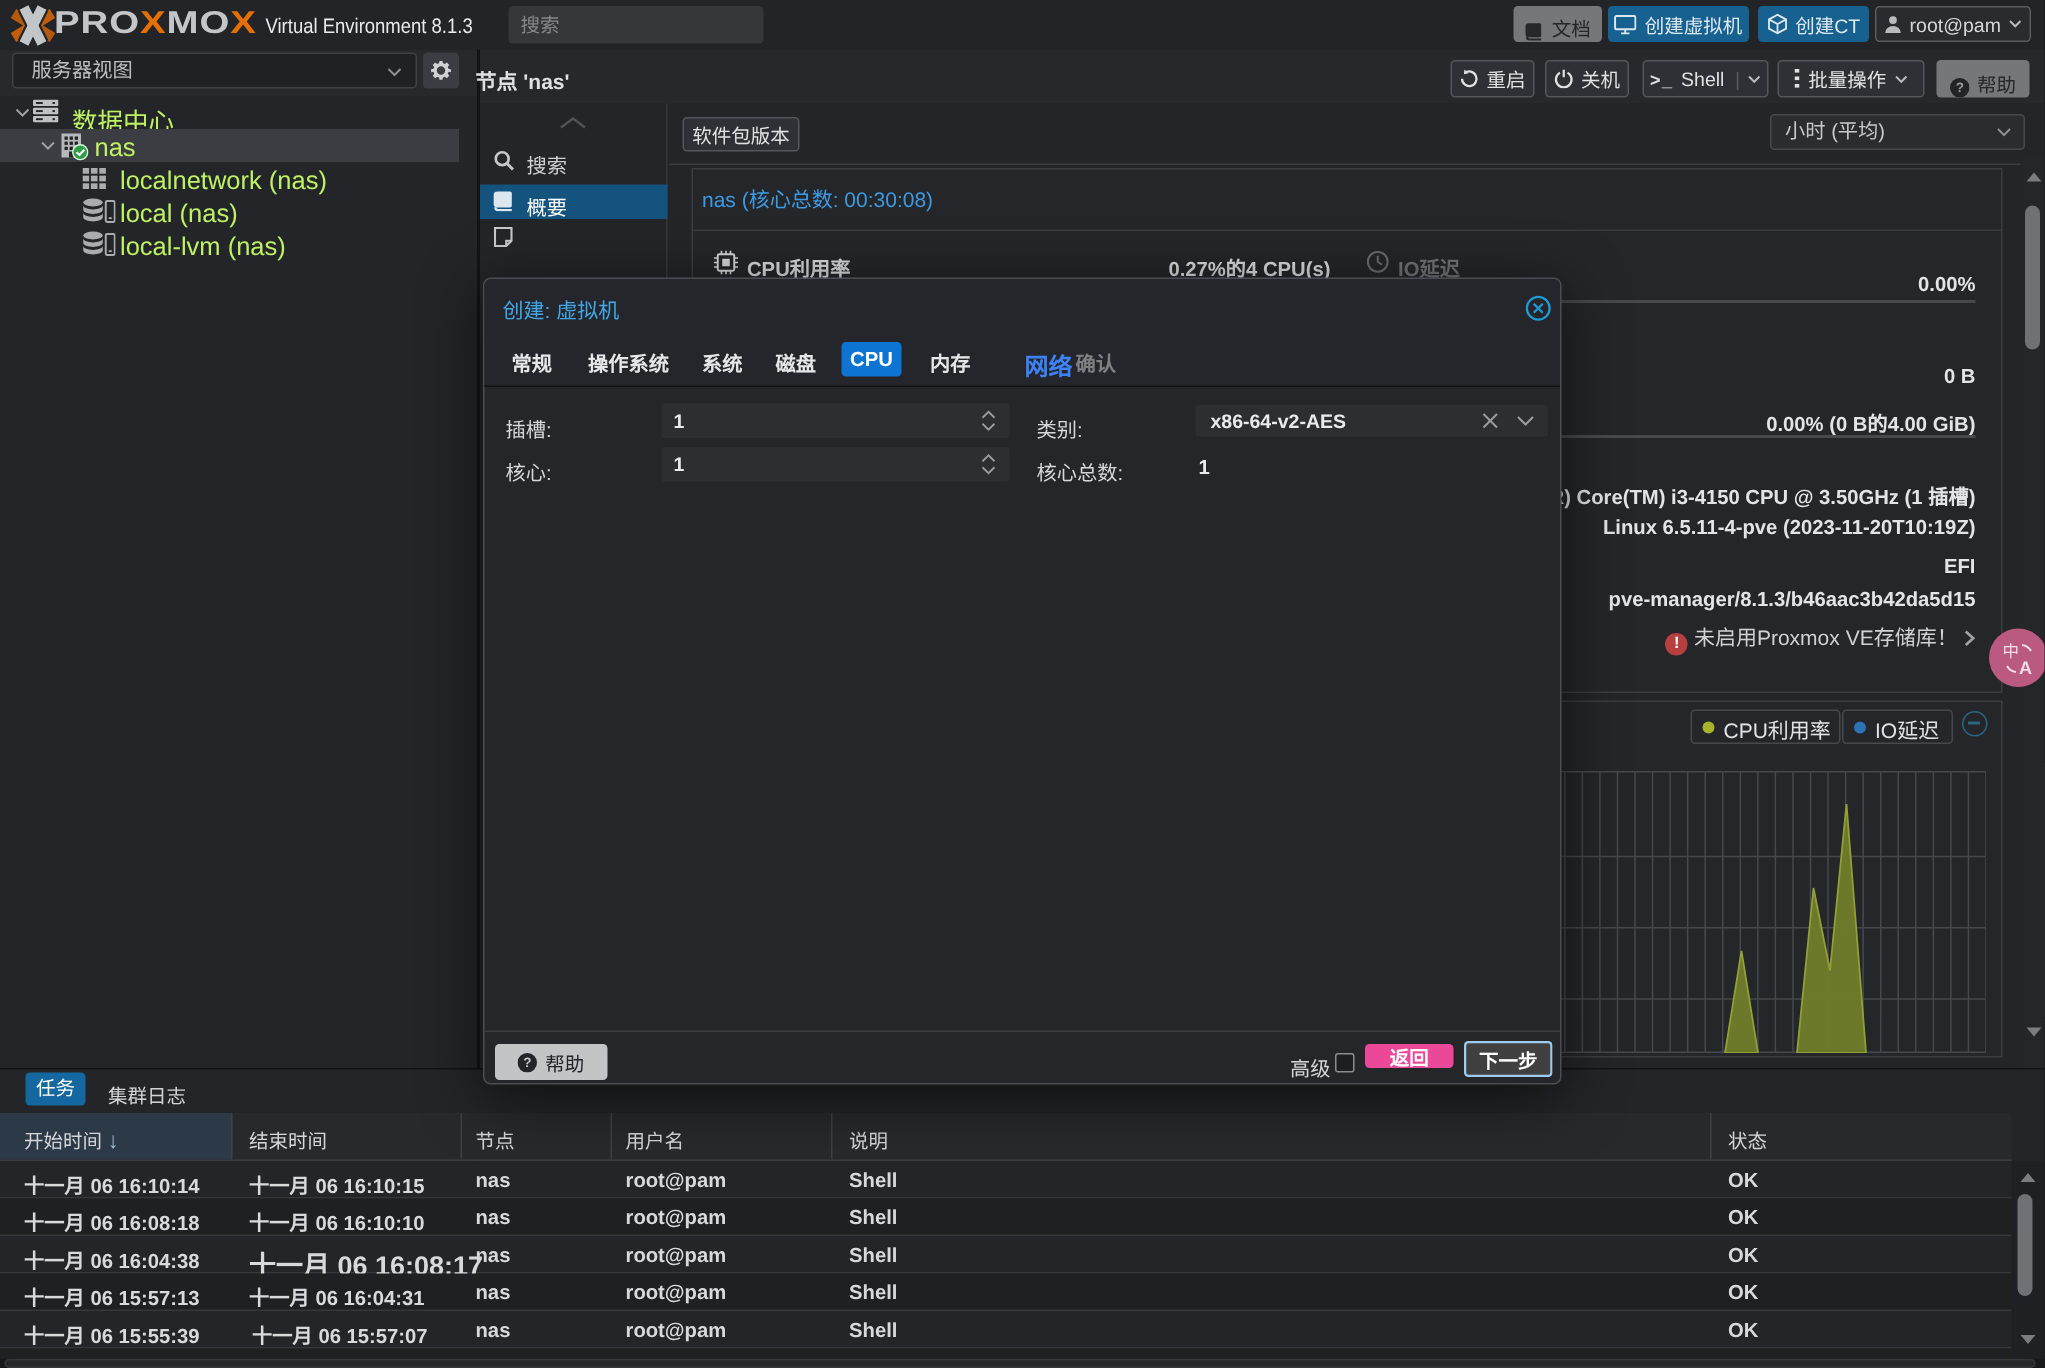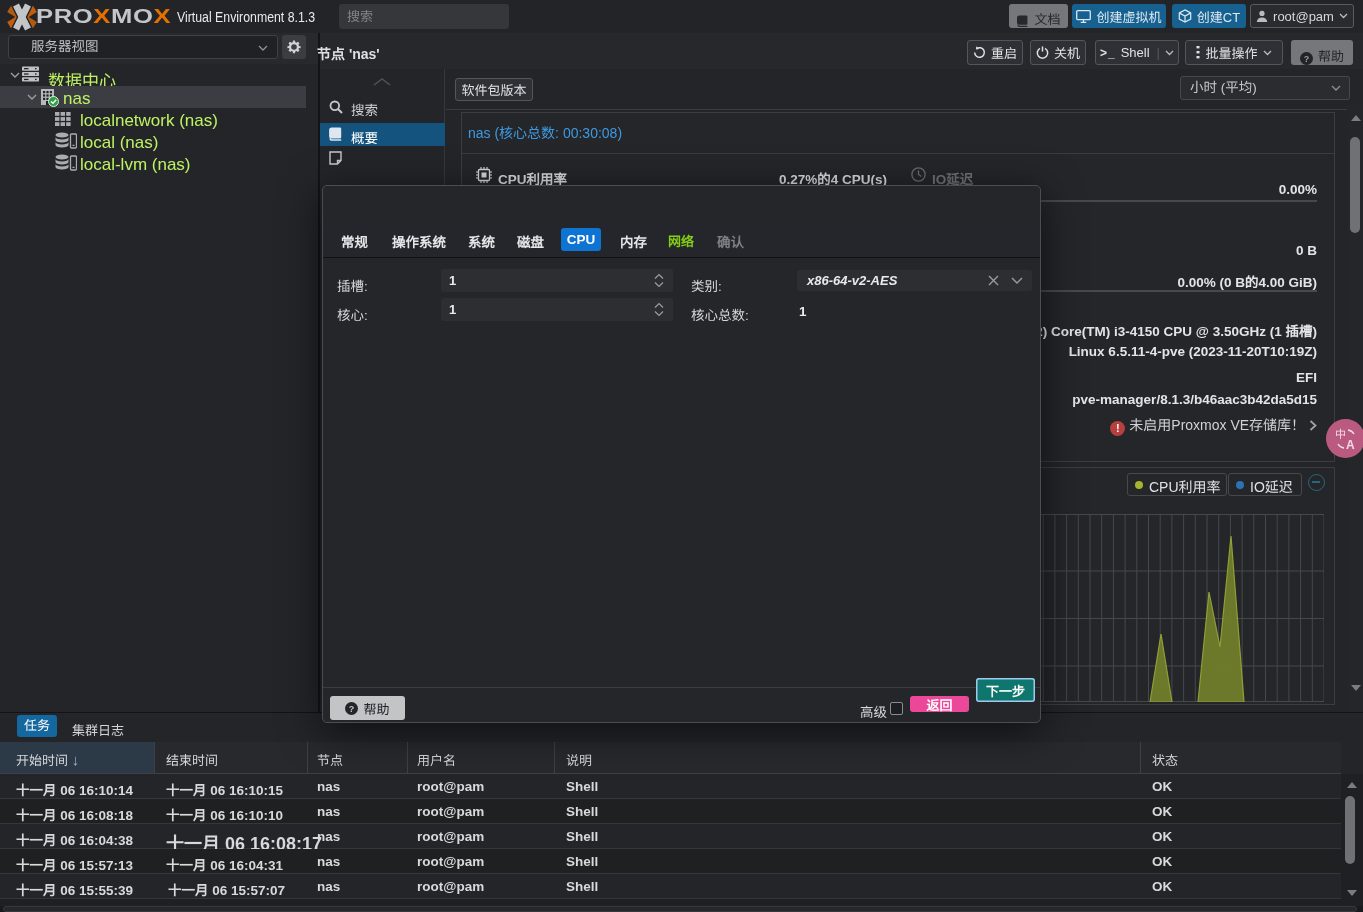--- a/index.html
+++ b/index.html
@@ -57,21 +57,21 @@
         </svg>
       root@pam
       <svg width="9" height="6" viewBox="0 0 9 6">
           <path d="M1 1 L4.5 4.5 L8 1" fill="none" stroke="#b9bcbf" stroke-width="1.3"></path>
         </svg>
     </div>
   </div>
 
   <div class="abs" id="sidebar" style="left:0;top:33px;width:318px;height:679px;background:#242528;">
     <div class="abs" style="left:0;top:0;width:318px;height:31px;background:#28292d;"></div>
-    <div class="abs" style="left:8px;top:2px;width:270px;height:24px;background:#202125;border:1px solid #3f4146;border-radius:3px;color:#bcbfc2;line-height:22px;padding-left:22px;font-size:13.5px;">服务器视图
+    <div class="abs" style="left:8px;top:2px;width:270px;height:24px;background:#202125;border:1px solid #3f4146;border-radius:3px;color:#bcbfc2;line-height:22px;padding-left:12px;font-size:13.5px;">服务器视图
       <svg class="abs" style="right:9px;top:9px;" width="10" height="6" viewBox="0 0 10 6">
           <path d="M1 1 L5 5 L9 1" fill="none" stroke="#8e9194" stroke-width="1.3"></path>
         </svg>
     </div>
     <div class="abs" style="left:282px;top:2px;width:24px;height:24px;background:#3b3d42;border-radius:3px;">
       <svg style="margin:4px" width="16" height="16" viewBox="0 0 16 16">
           <path fill="#cfd1d4" d="M8 5.2 a2.8 2.8 0 1 0 0 5.6 a2.8 2.8 0 0 0 0 -5.6 z m6.6 4 l-1.6 -0.3 a5 5 0 0 1 -0.5 1.2 l1 1.4 l-1.6 1.6 l-1.4 -1 a5 5 0 0 1 -1.2 0.5 l-0.3 1.6 h-2 l-0.3 -1.6 a5 5 0 0 1 -1.2 -0.5 l-1.4 1 l-1.6 -1.6 l1 -1.4 a5 5 0 0 1 -0.5 -1.2 l-1.6 0.3 v-2 l1.6 -0.3 a5 5 0 0 1 0.5 -1.2 l-1 -1.4 l1.6 -1.6 l1.4 1 a5 5 0 0 1 1.2 -0.5 l0.3 -1.6 h2 l0.3 1.6 a5 5 0 0 1 1.2 0.5 l1.4 -1 l1.6 1.6 l-1 1.4 a5 5 0 0 1 0.5 1.2 l1.6 0.3 z"></path>
         </svg>
     </div>
 
@@ -386,41 +386,48 @@
       <div class="abs" style="left:4px;top:22px;width:10px;height:68px;background:#6f7174;border-radius:5px;"></div>
       <div class="abs" style="left:6px;top:116px;width:0;height:0;border-left:5px solid transparent;border-right:5px solid transparent;border-top:6px solid #7b7d80;"></div>
     </div>
 
     <div class="abs" style="left:0;top:193px;width:1363px;height:7px;background:#191a1d;">
       <div class="abs" style="left:3px;top:0px;width:1354px;height:6px;background:#26272b;border:1px solid #38393d;border-radius:3px;"></div>
     </div>
   </div>
 
   <div class="abs" id="dialog" style="left:322px;top:185px;width:719px;height:538px;background:#24262a;border:1px solid #4a4d52;border-radius:5px;box-shadow:0 8px 40px rgba(0,0,0,0.6);">
+    <div class="abs" style="left:0;top:0;width:717px;height:36px;background:#24262b;border-radius:5px 5px 0 0;">
+      <div class="abs" style="left:12px;top:10px;font-size:14px;color:#41a7e6;">创建: 虚拟机</div>
+      <svg class="abs" style="left:694px;top:11px;" width="17" height="17" viewBox="0 0 17 17">
+          <circle cx="8.5" cy="8.5" r="7.6" fill="none" stroke="#1e9ad6" stroke-width="1.5"></circle>
+          <path d="M5.5 5.5 L11.5 11.5 M11.5 5.5 L5.5 11.5" stroke="#1e9ad6" stroke-width="1.5"></path>
+        </svg>
+    </div>
     <div class="abs" style="left:0;top:36px;width:717px;height:36px;background:#24262b;border-bottom:1px solid #101114;">
       <div class="abs bold" style="left:18px;top:9px;font-size:13.5px;color:#e4e6e8;">常规</div>
       <div class="abs bold" style="left:69px;top:9px;font-size:13.5px;color:#e4e6e8;">操作系统</div>
       <div class="abs bold" style="left:145px;top:9px;font-size:13.5px;color:#e4e6e8;">系统</div>
       <div class="abs bold" style="left:194px;top:9px;font-size:13.5px;color:#e4e6e8;">磁盘</div>
       <div class="abs bold" style="left:238px;top:6px;width:40px;height:23px;background:#0d74d4;border-radius:3px;color:#fff;text-align:center;line-height:23px;font-size:13.5px;">CPU</div>
       <div class="abs bold" style="left:297px;top:9px;font-size:13.5px;color:#e4e6e8;">内存</div>
-      <div class="abs bold" style="left:345px;top:9px;font-size:13px;color:#84cc16;">网络</div>
+      <div class="abs bold" style="left:360px;top:9px;font-size:16px;color:#3b82f6;">网络</div>
       <div class="abs bold" style="left:394px;top:9px;font-size:13.5px;color:#7d8083;">确认</div>
     </div>
 
     <div class="abs" style="left:14px;top:89px;font-size:13.5px;color:#d5d7d9;">插槽:</div>
     <div class="abs" style="left:118px;top:83px;width:232px;height:23px;background:#2c2e32;border-radius:2px;">
       <div class="abs bold" style="left:8px;top:4px;color:#e8eaec;">1</div>
       <svg class="abs" style="left:212px;top:3px;" width="12" height="17" viewBox="0 0 12 17">
           <path d="M2 6.5 L6 2.5 L10 6.5 M2 10.5 L6 14.5 L10 10.5" fill="none" stroke="#9a9da0" stroke-width="1.2"></path>
         </svg>
     </div>
     <div class="abs" style="left:368px;top:89px;font-size:13.5px;color:#d5d7d9;">类别:</div>
     <div class="abs" style="left:474px;top:84px;width:235px;height:21px;background:#2c2e32;border-radius:2px;">
-      <div class="abs bold" style="left:10px;top:3px;color:#e8eaec;font-style:italic;">x86-64-v2-AES</div>
+      <div class="abs bold" style="left:10px;top:3px;color:#e8eaec;">x86-64-v2-AES</div>
       <svg class="abs" style="left:190px;top:4px;" width="13" height="13" viewBox="0 0 13 13">
           <path d="M2 2 L11 11 M11 2 L2 11" stroke="#9a9da0" stroke-width="1.4"></path>
         </svg>
       <svg class="abs" style="left:214px;top:7px;" width="12" height="7" viewBox="0 0 12 7">
           <path d="M1 1 L6 6 L11 1" fill="none" stroke="#9a9da0" stroke-width="1.4"></path>
         </svg>
     </div>
     <div class="abs" style="left:14px;top:118px;font-size:13.5px;color:#d5d7d9;">核心:</div>
     <div class="abs" style="left:118px;top:112px;width:232px;height:23px;background:#2c2e32;border-radius:2px;">
       <div class="abs bold" style="left:8px;top:4px;color:#e8eaec;">1</div>
@@ -434,21 +441,21 @@
     <div class="abs sep" style="left:0;top:501px;width:717px;height:1px;"></div>
     <div class="btn" style="left:7px;top:510px;width:75px;height:24px;background:#c2c4c6;color:#232528;">
       <svg width="13" height="13" viewBox="0 0 13 13">
           <circle cx="6.5" cy="6.5" r="6.5" fill="#232528"></circle>
           <text x="6.5" y="9.6" text-anchor="middle" font-size="9" font-weight="bold" fill="#c2c4c6">?</text>
         </svg>
       帮助</div>
     <div class="abs" style="left:537px;top:515px;font-size:13.5px;color:#d5d7d9;">高级</div>
     <div class="abs" style="left:567px;top:516px;width:13px;height:13px;border:1px solid #8a8d90;border-radius:2px;background:#1c1e22;"></div>
     <div class="btn bold" style="left:587px;top:510px;width:59px;height:16px;background:#ec4899;color:#fff;">返回</div>
-    <div class="btn bold" style="left:653px;top:492px;width:59px;height:24px;background:#0f766e;color:#fff;box-shadow:inset 0 0 0 1.5px #9ecaef;">下一步</div>
+    <div class="btn bold" style="left:653px;top:508px;width:59px;height:24px;background:#404040;color:#fff;box-shadow:inset 0 0 0 1.5px #9ecaef;">下一步</div>
   </div>
 
   <div class="abs" style="left:1326px;top:419px;width:39px;height:39px;border-radius:50%;background:#bb5a80;">
     <svg class="abs" style="left:8px;top:8px;" width="24" height="24" viewBox="0 0 24 24">
       <text x="1" y="11" font-size="11" fill="#f2dce6" font-family="Liberation Sans, sans-serif">中</text>
       <text x="12" y="22" font-size="12" font-weight="bold" fill="#f2dce6" font-family="Liberation Sans, sans-serif">A</text>
       <path d="M14 3 a8 8 0 0 1 6 4" fill="none" stroke="#f2dce6" stroke-width="1.4"></path>
       <path d="M10 21 a8 8 0 0 1 -6 -4" fill="none" stroke="#f2dce6" stroke-width="1.4"></path>
     </svg>
   </div>

